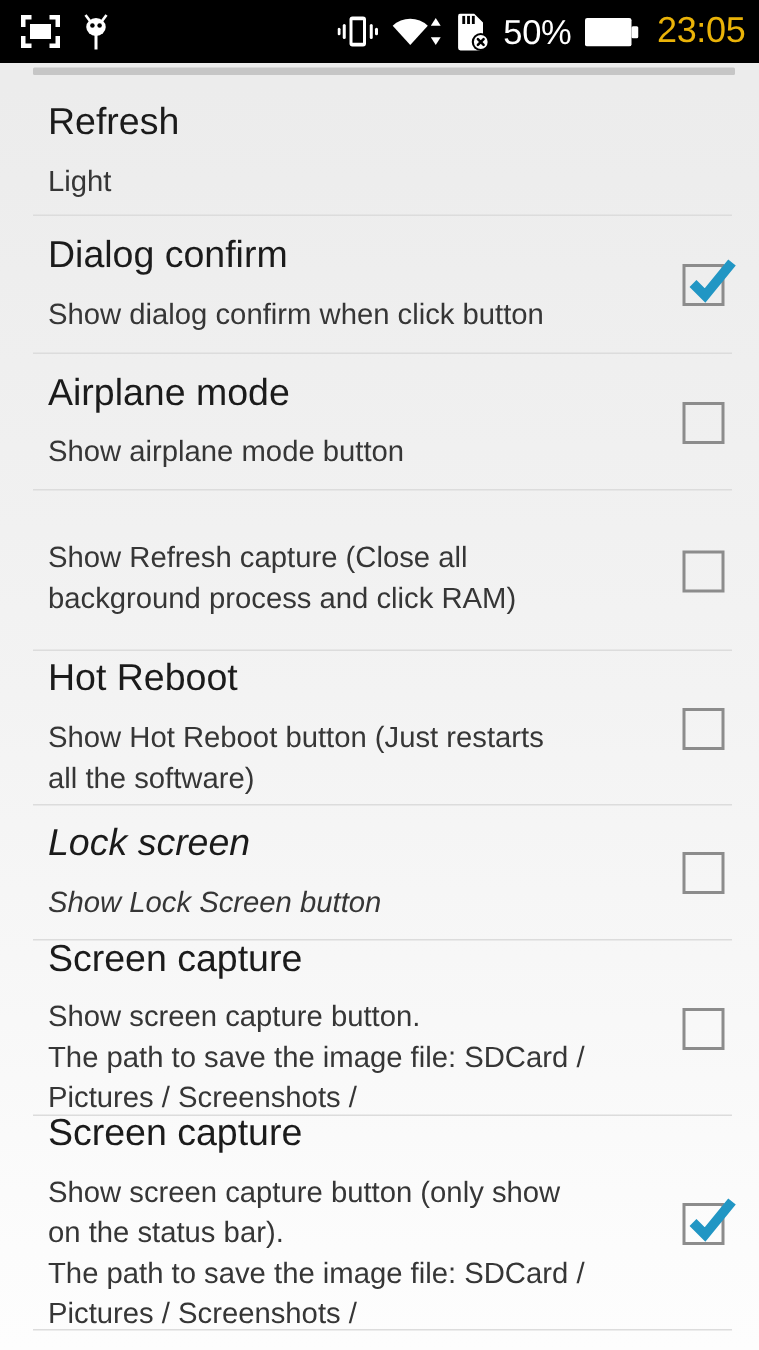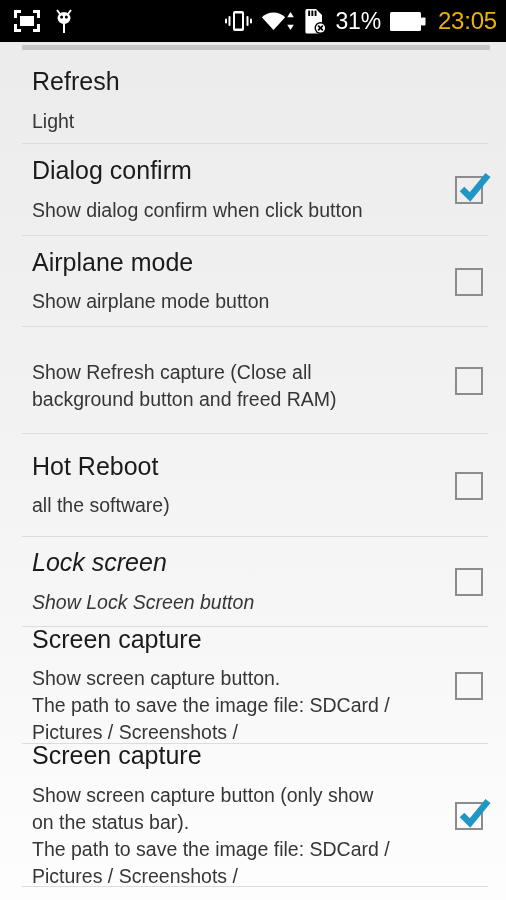--- a/index.html
+++ b/index.html
@@ -233,21 +233,21 @@
             <rect x="10.6" y="1.6" width="1.9" height="5.4"></rect>
           </g>
           <circle cx="16.5" cy="19" r="6" fill="#000000"></circle>
           <circle cx="16.5" cy="19" r="4.6" fill="#ffffff"></circle>
           <g stroke="#000000" stroke-width="1.7" stroke-linecap="round">
             <line x1="14.6" y1="17.1" x2="18.4" y2="20.9"></line>
             <line x1="18.4" y1="17.1" x2="14.6" y2="20.9"></line>
           </g>
         </svg>
       </span>
-      <span class="sb-text">31%</span>
+      <span class="sb-text">50%</span>
       <span class="sb-icon">
         <svg width="36" height="19" viewBox="0 0 36 19">
           <g fill="#ffffff">
             <rect x="0" y="0" width="31" height="19" rx="1.5"></rect>
             <rect x="31" y="5.5" width="4.5" height="8" rx="1"></rect>
           </g>
         </svg>
       </span>
       <span class="sb-clock">23:05</span>
     </div>
@@ -298,35 +298,36 @@
           
         </span>
       </div>
       <div class="divider"></div>
     </div>
 
     <div class="row r-refresh">
       <div class="row-body">
         <div class="row-summary">
           <span class="ln">Show Refresh capture (Close all</span>
-          <span class="ln">background button and freed RAM)</span>
+          <span class="ln">background process and click RAM)</span>
         </div>
       </div>
       <div class="cb-wrap">
         <span class="cb unchecked">
           
         </span>
       </div>
       <div class="divider"></div>
     </div>
 
     <div class="row r-hot">
       <div class="row-body">
         <div class="row-title">Hot Reboot</div>
         <div class="row-summary">
+          <span class="ln">Show Hot Reboot button (Just restarts</span>
           <span class="ln">all the software)</span>
         </div>
       </div>
       <div class="cb-wrap">
         <span class="cb unchecked">
           
         </span>
       </div>
       <div class="divider"></div>
     </div>

